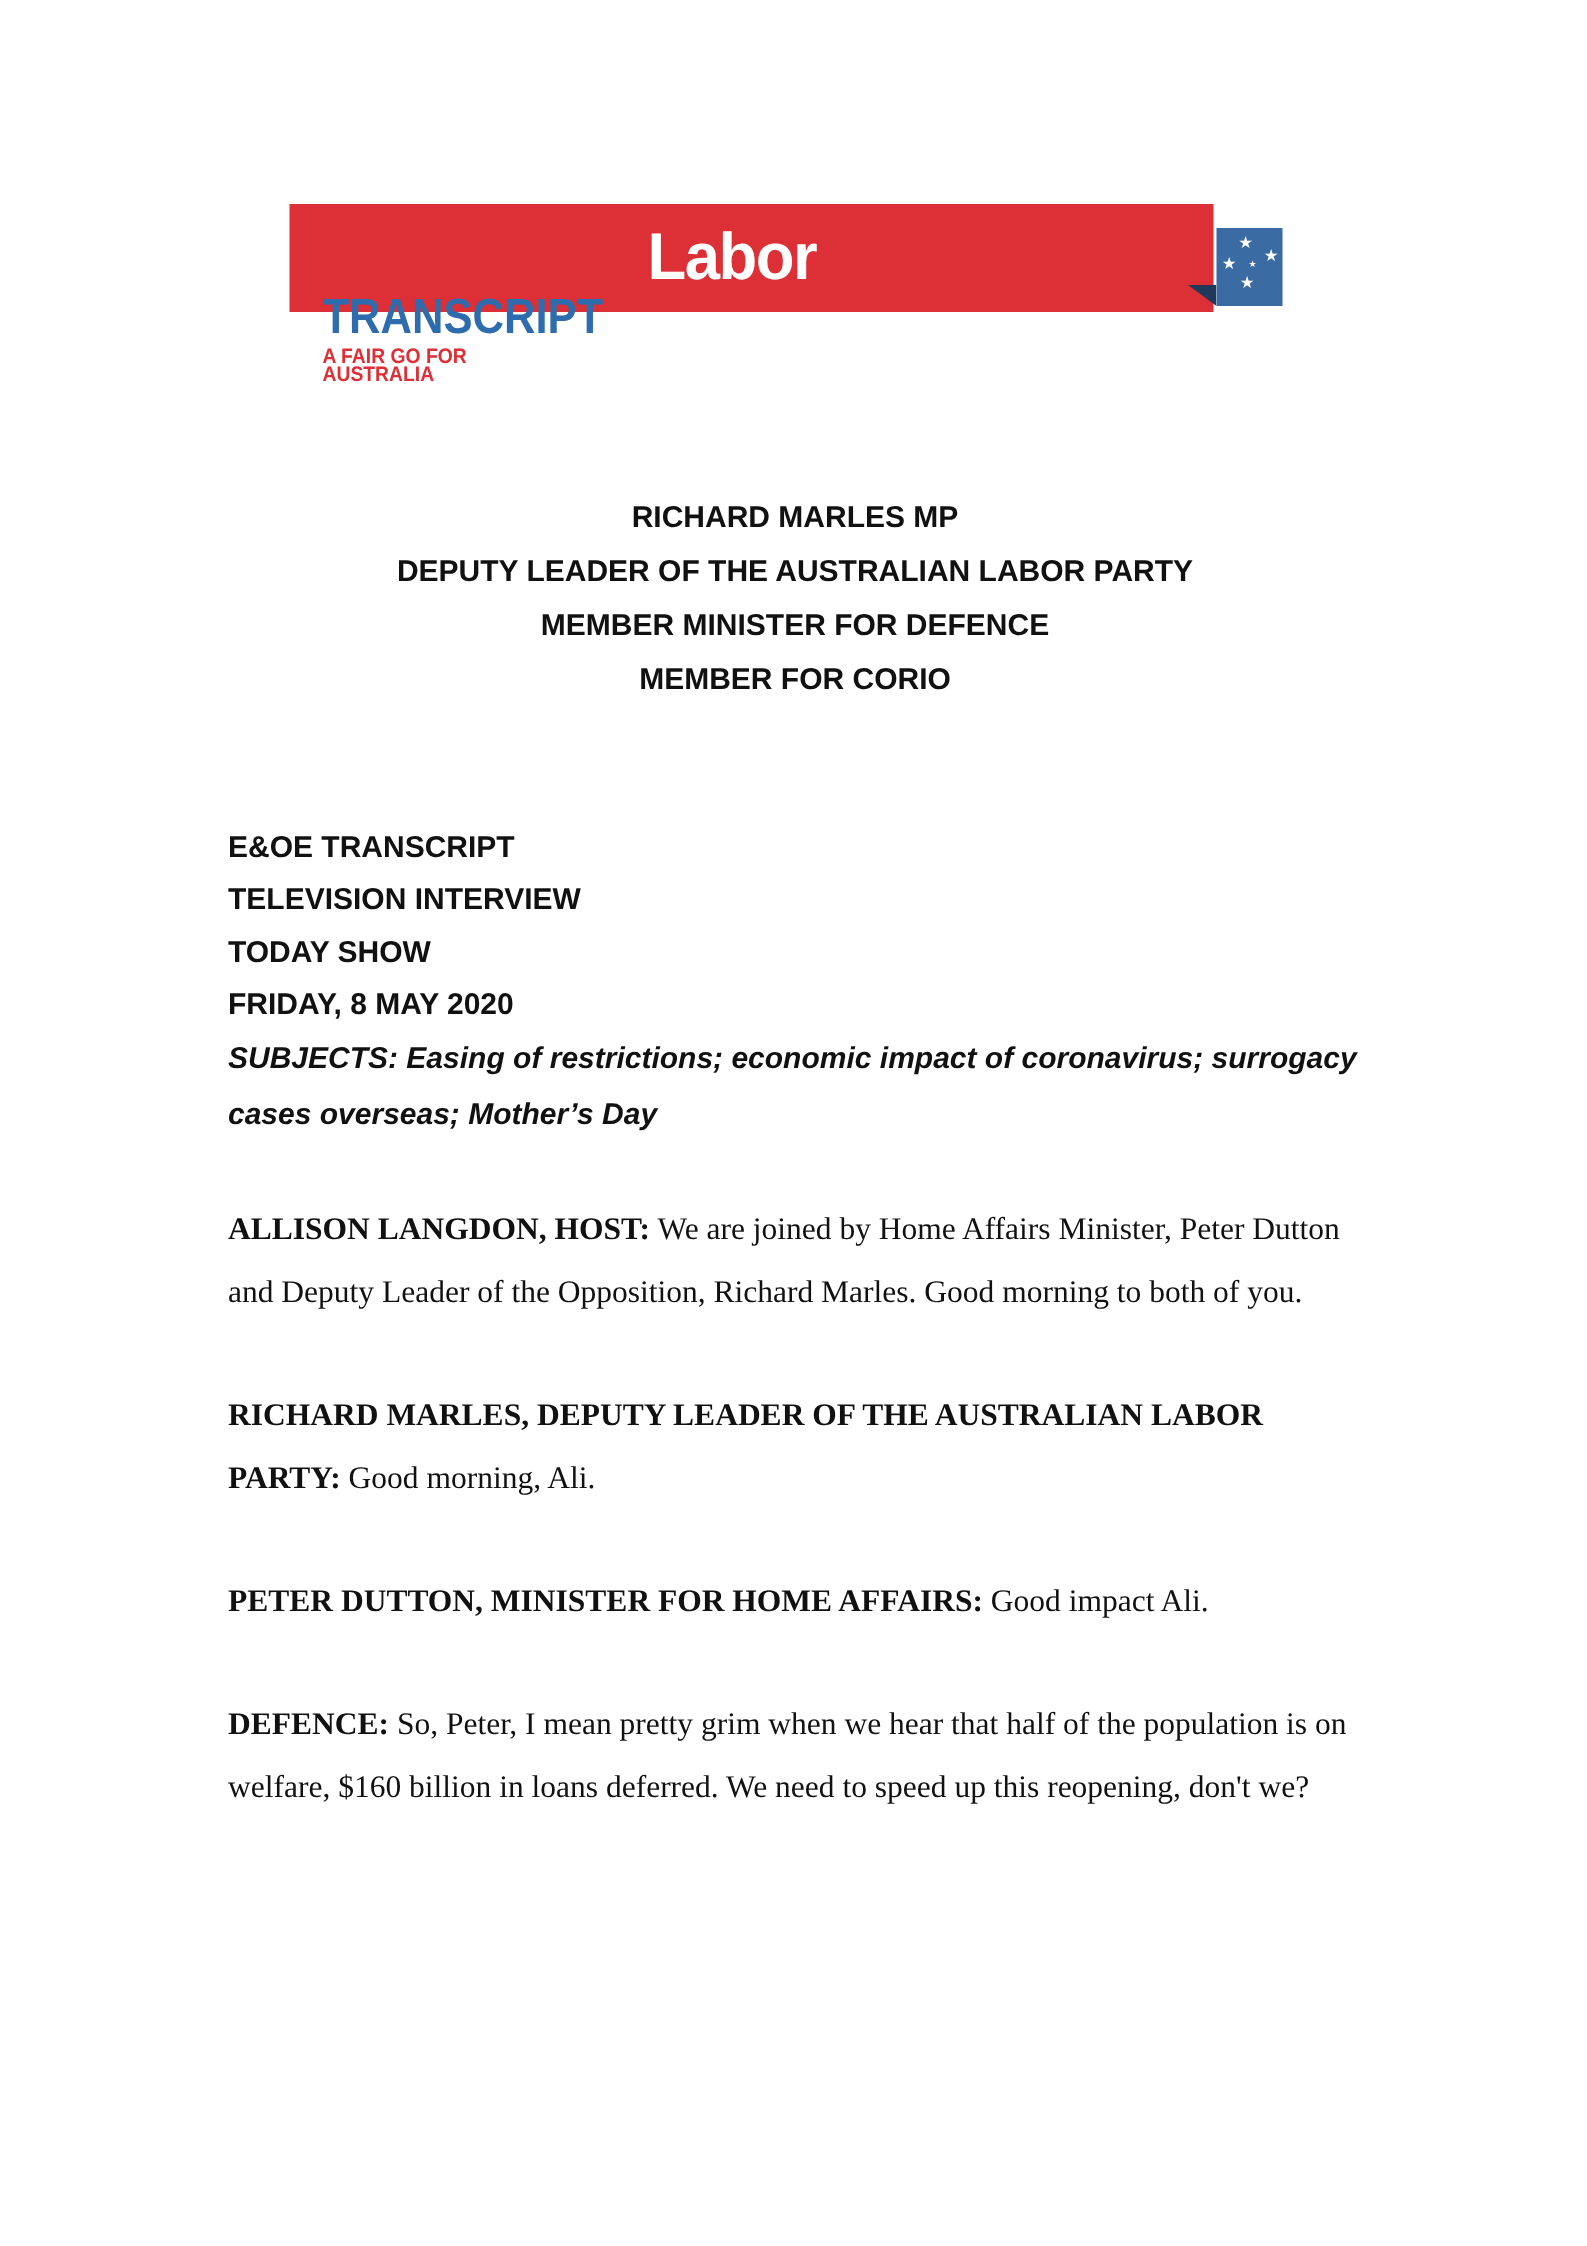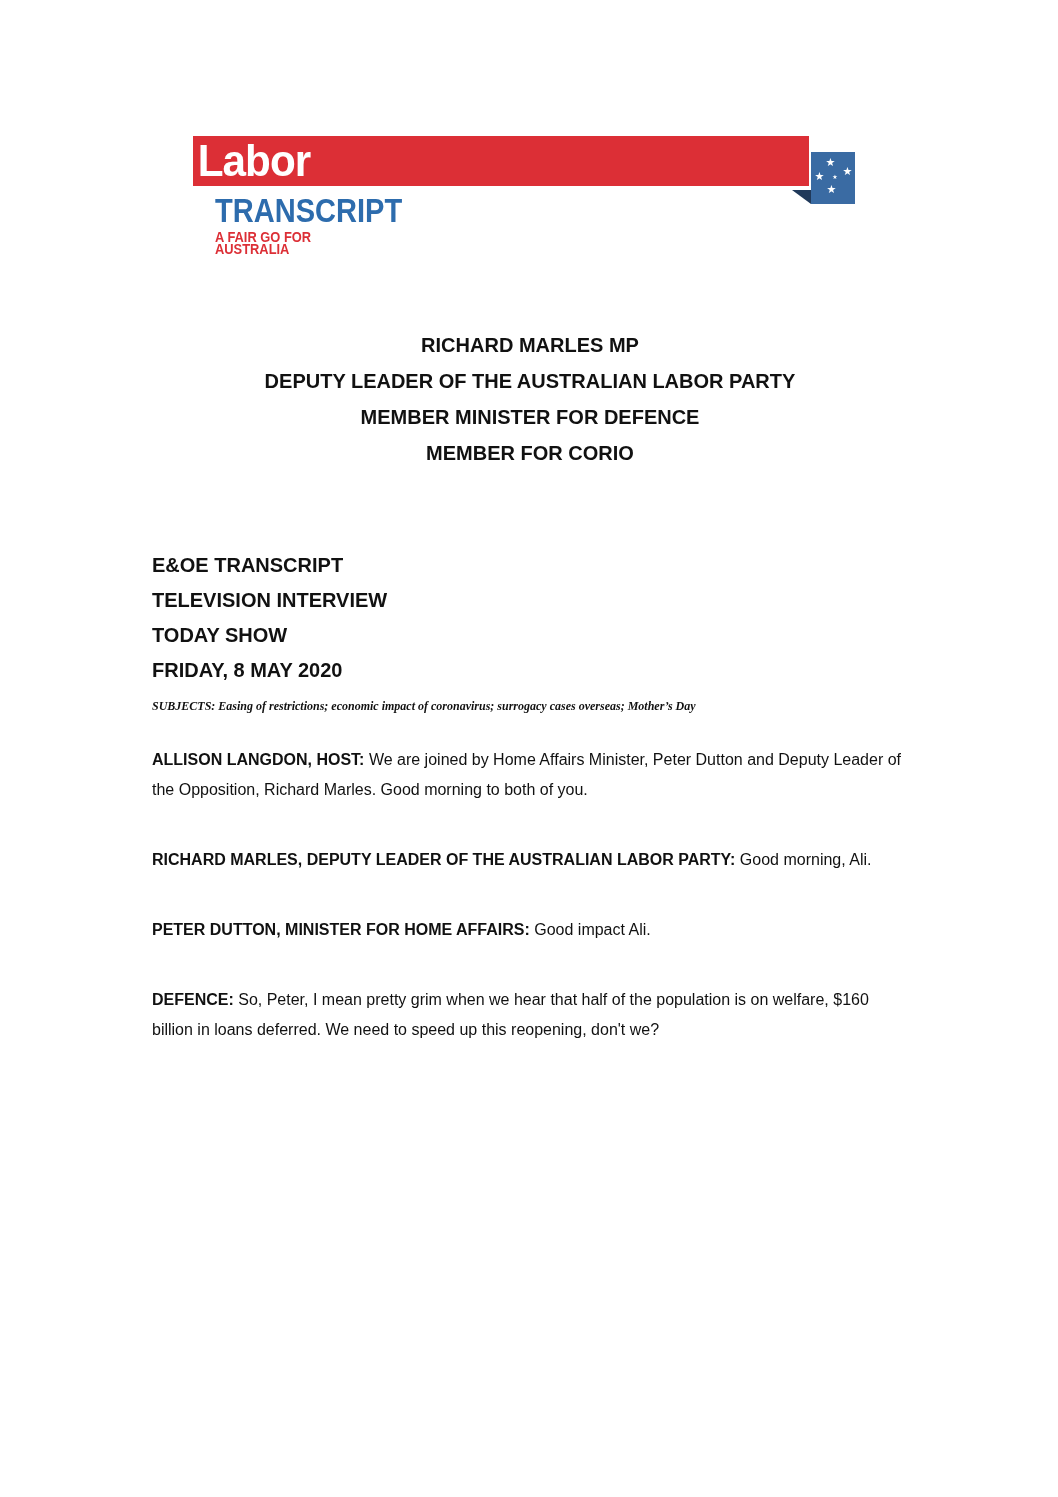--- a/index.html
+++ b/index.html
@@ -11,25 +11,25 @@
     background: #ffffff;
     font-family: "Liberation Sans", sans-serif;
     color: #111111;
     overflow: hidden;
   }
 
   
   .redbar {
     position: absolute;
     left: 193px; top: 136px;
-    width: 616px; height: 50px;
+    width: 616px; height: 72px;
     background: #dc2f36;
     display: flex;
     align-items: center;
-    justify-content: flex-start;
+    justify-content: center;
     padding-right: 31px;
   }
   .labor-word {
     color: #ffffff;
     font-weight: bold;
     font-size: 44px;
     letter-spacing: -1px;
     line-height: 1;
     transform: scaleX(0.96);
     transform-origin: right center;
@@ -113,29 +113,29 @@
     margin-bottom: 77px;
   }
   .details-block {
     font-weight: bold;
     font-size: 20px;
     line-height: 35px;
   }
   .subjects {
     font-weight: bold;
     font-style: italic;
-    font-size: 12px;
+    font-size: 20px;
     line-height: 37px;
-    margin-bottom: 20px;
+    margin-bottom: 36px;
+  }
+  .para {
+    font-size: 21px;
+    line-height: 42px;
+    margin-bottom: 40px;
     font-family: Liberation Serif, serif;
-  }
-  .para {
-    font-size: 16px;
-    line-height: 30px;
-    margin-bottom: 40px;
   }
   .para .speaker { font-weight: bold; }
 </style>
 </head>
 <body>
 
 <div class="page">
 
   <header>
     <div class="redbar">

